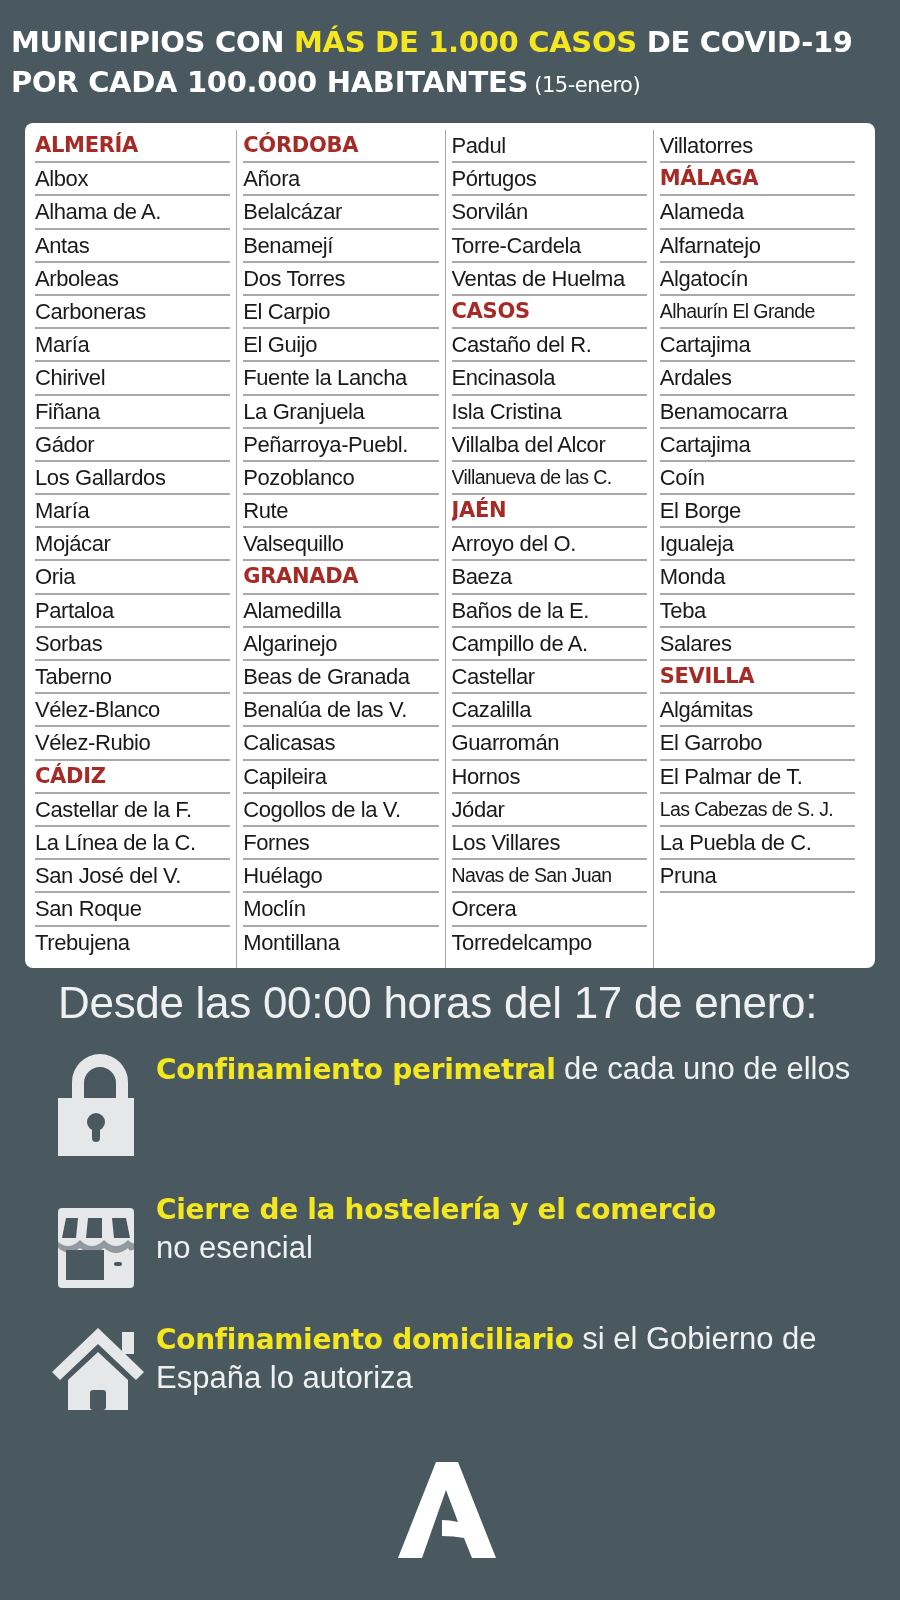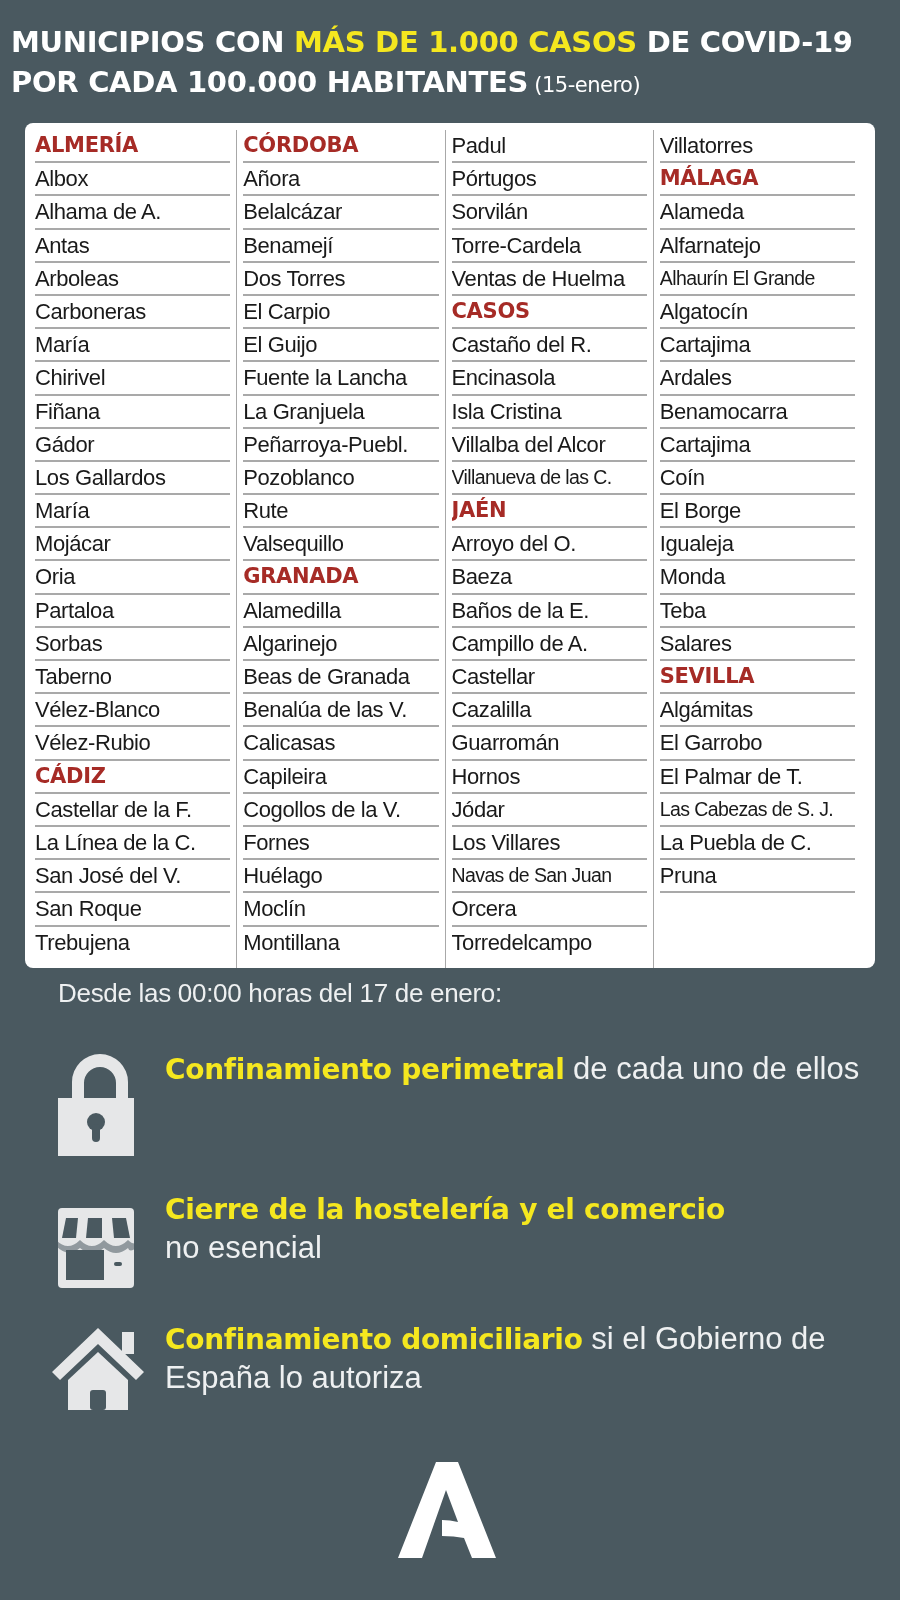--- a/index.html
+++ b/index.html
@@ -58,21 +58,21 @@
     font-family: "DejaVu Sans", sans-serif;
     font-size: 21px;
     letter-spacing: -0.3px;
   }
   .cell.last { border-bottom: none; }
 
   .subtitle {
     position: absolute;
     left: 58px; top: 978px;
     color: #eef0f1;
-    font-size: 26px;
+    font-size: 44px;
     font-weight: normal;
     letter-spacing: -0.3px;
     font-family: "Liberation Sans", sans-serif;
   }
   .measure {
     position: absolute;
     left: 50px;
     width: 820px;
     height: 120px;
   }
@@ -82,21 +82,20 @@
     width: 100px; height: 110px;
   }
   .measure .text {
     position: absolute;
     left: 106px; top: 0;
     width: 700px;
     font-size: 31px;
     line-height: 38px;
     color: #eef0f1;
     font-family: "Liberation Sans", sans-serif;
-    margin-left: 9px;
   }
   .measure .text .bold {
     color: #f5e71f;
     font-weight: bold;
     font-family: "DejaVu Sans", sans-serif;
     font-size: 28px;
     letter-spacing: -0.3px;
   }
   .m1 { top: 1050px; }
   .m2 { top: 1190px; }
@@ -194,22 +193,22 @@
       <div class="cell">Los Villares</div>
       <div class="cell small">Navas de San Juan</div>
       <div class="cell">Orcera</div>
       <div class="cell last">Torredelcampo</div>
     </div>
     <div class="col">
       <div class="cell">Villatorres</div>
       <div class="cell head">MÁLAGA</div>
       <div class="cell">Alameda</div>
       <div class="cell">Alfarnatejo</div>
+      <div class="cell">Algatocín</div>
       <div class="cell small">Alhaurín El Grande</div>
-      <div class="cell">Algatocín</div>
       <div class="cell">Cartajima</div>
       <div class="cell">Ardales</div>
       <div class="cell">Benamocarra</div>
       <div class="cell">Cartajima</div>
       <div class="cell">Coín</div>
       <div class="cell">El Borge</div>
       <div class="cell">Igualeja</div>
       <div class="cell">Monda</div>
       <div class="cell">Teba</div>
       <div class="cell">Salares</div>

